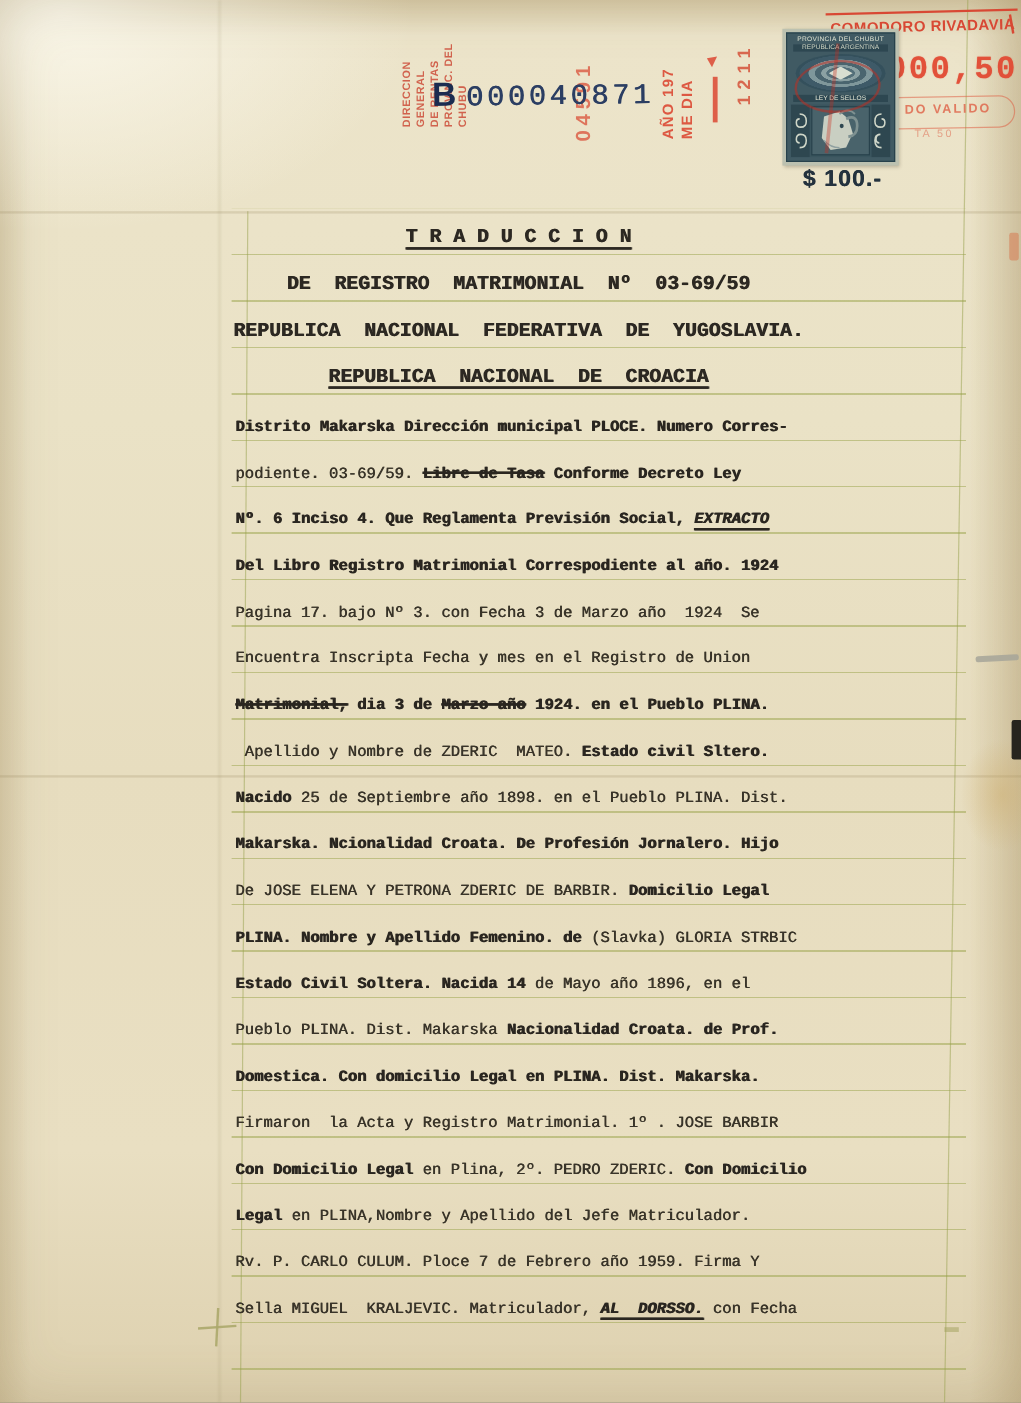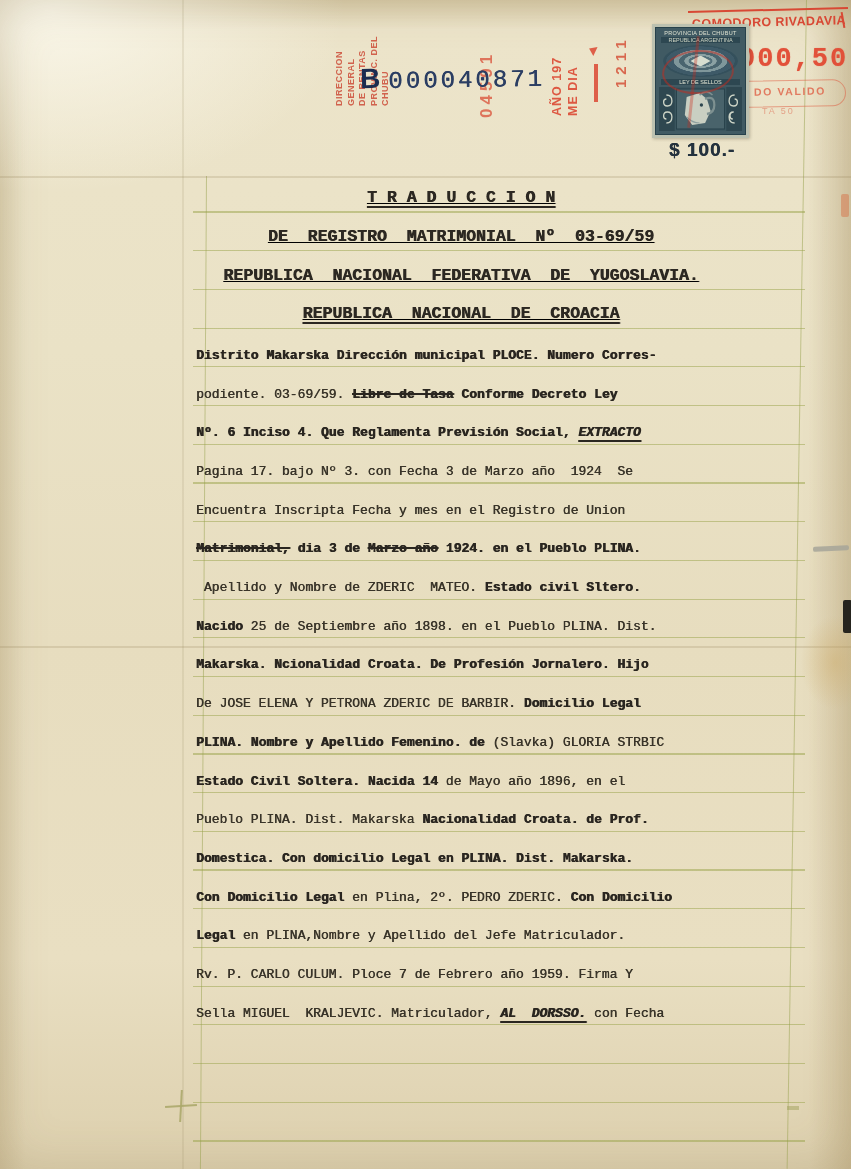--- a/index.html
+++ b/index.html
@@ -77,21 +77,21 @@
   .fs-law{font-size:5.5px; color:#e4e7d6; background:#2d4751; margin:0 5px; text-align:center;
     font-family:"Liberation Sans",sans-serif; white-space:nowrap;}
   .fs-bottom{height:44px; margin:2px 3px 3px 3px;}
   .fs-red{position:absolute; left:10px; top:26px; width:68px; height:40px;
     border:2.5px solid rgba(200,42,28,.5); border-radius:50%; transform:rotate(-4deg);}
   .fs-red2{position:absolute; left:40px; top:12px; width:3px; height:92px; background:rgba(200,42,28,.35); transform:rotate(6deg);}
   .fs-value{position:absolute; left:652px; top:139px; width:100px; text-align:center;
     font-family:"Liberation Sans",sans-serif; font-size:19px; font-weight:bold; letter-spacing:1px;
     color:#24323e; text-shadow:.4px 0 #24323e;}
   
-  .titleblock{position:absolute; left:205px; top:173.5px; width:512px;text-decoration:underline;}
+  .titleblock{position:absolute; left:176px; top:173.5px; width:512px;}
   .tline{height:38.7px; display:flex; align-items:flex-end; justify-content:center; padding-bottom:5px; box-sizing:border-box;}
   .tline span{font-size:16.5px; font-weight:bold; color:#2c2822; white-space:pre; text-shadow:.6px 0 #2c2822;}
   .tline span.u{text-decoration:underline; text-underline-offset:4px; text-decoration-thickness:1.6px;}
   .bodyblock{position:absolute; left:196px; top:328.3px; width:640px;}
   .bline{height:38.7px; display:flex; align-items:flex-end; padding-bottom:4px; box-sizing:border-box;}
   .seg{font-size:13px; color:#393429; white-space:pre; text-shadow:.45px 0 #393429;}
   .seg.b{font-weight:bold; color:#2a2620; text-shadow:.7px 0 #2a2620;}
   .seg.u{text-decoration:underline; text-underline-offset:4px; text-decoration-thickness:1.6px;font-style:italic;}
   .seg.s{text-decoration:line-through; text-decoration-thickness:2.2px;}
 </style>
@@ -200,20 +200,23 @@
         <span class="seg">podiente. 03-69/59. </span>
         <span class="seg b s">Libre de Tasa</span>
         <span class="seg"> </span>
         <span class="seg b">Conforme Decreto Ley</span>
       </div>
       <div class="bline">
         <span class="seg b">Nº. 6 Inciso 4. Que Reglamenta Previsión Social, </span>
         <span class="seg b u">EXTRACTO</span>
       </div>
       <div class="bline">
+        <span class="seg b">Del Libro Registro Matrimonial Correspodiente al año. 1924</span>
+      </div>
+      <div class="bline">
         <span class="seg">Pagina 17. bajo Nº 3. con Fecha 3 de Marzo año  1924  Se</span>
       </div>
       <div class="bline">
         <span class="seg">Encuentra Inscripta Fecha y mes en el Registro de Union</span>
       </div>
       <div class="bline">
         <span class="seg b s">Matrimonial,</span>
         <span class="seg b"> dia 3 de </span>
         <span class="seg b s">Marzo año</span>
         <span class="seg b"> 1924. en el Pueblo PLINA.</span>
@@ -242,20 +245,23 @@
         <span class="seg"> de Mayo año 1896, en el</span>
       </div>
       <div class="bline">
         <span class="seg">Pueblo PLINA. Dist. Makarska </span>
         <span class="seg b">Nacionalidad Croata. de Prof.</span>
       </div>
       <div class="bline">
         <span class="seg b">Domestica. Con domicilio Legal en PLINA. Dist. Makarska.</span>
       </div>
       <div class="bline">
+        <span class="seg">Firmaron  la Acta y Registro Matrimonial. 1º . JOSE BARBIR</span>
+      </div>
+      <div class="bline">
         <span class="seg b">Con Domicilio Legal</span>
         <span class="seg"> en Plina, 2º. PEDRO ZDERIC. </span>
         <span class="seg b">Con Domicilio</span>
       </div>
       <div class="bline">
         <span class="seg b">Legal</span>
         <span class="seg"> en PLINA,Nombre y Apellido del Jefe Matriculador.</span>
       </div>
       <div class="bline">
         <span class="seg">Rv. P. CARLO CULUM. Ploce 7 de Febrero año 1959. Firma Y</span>

